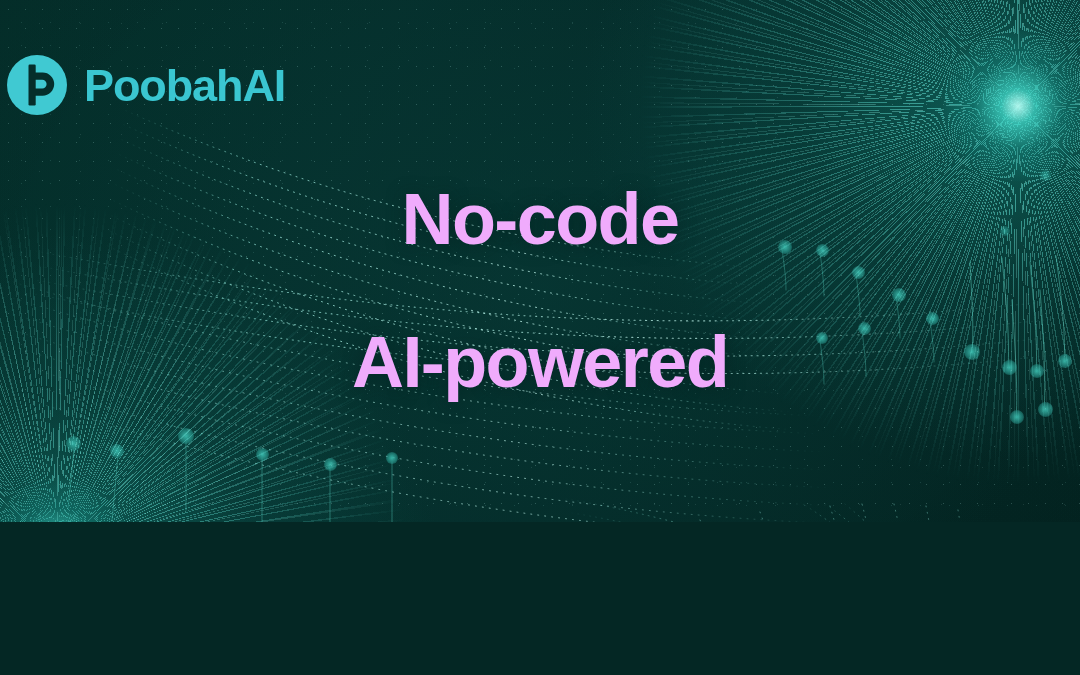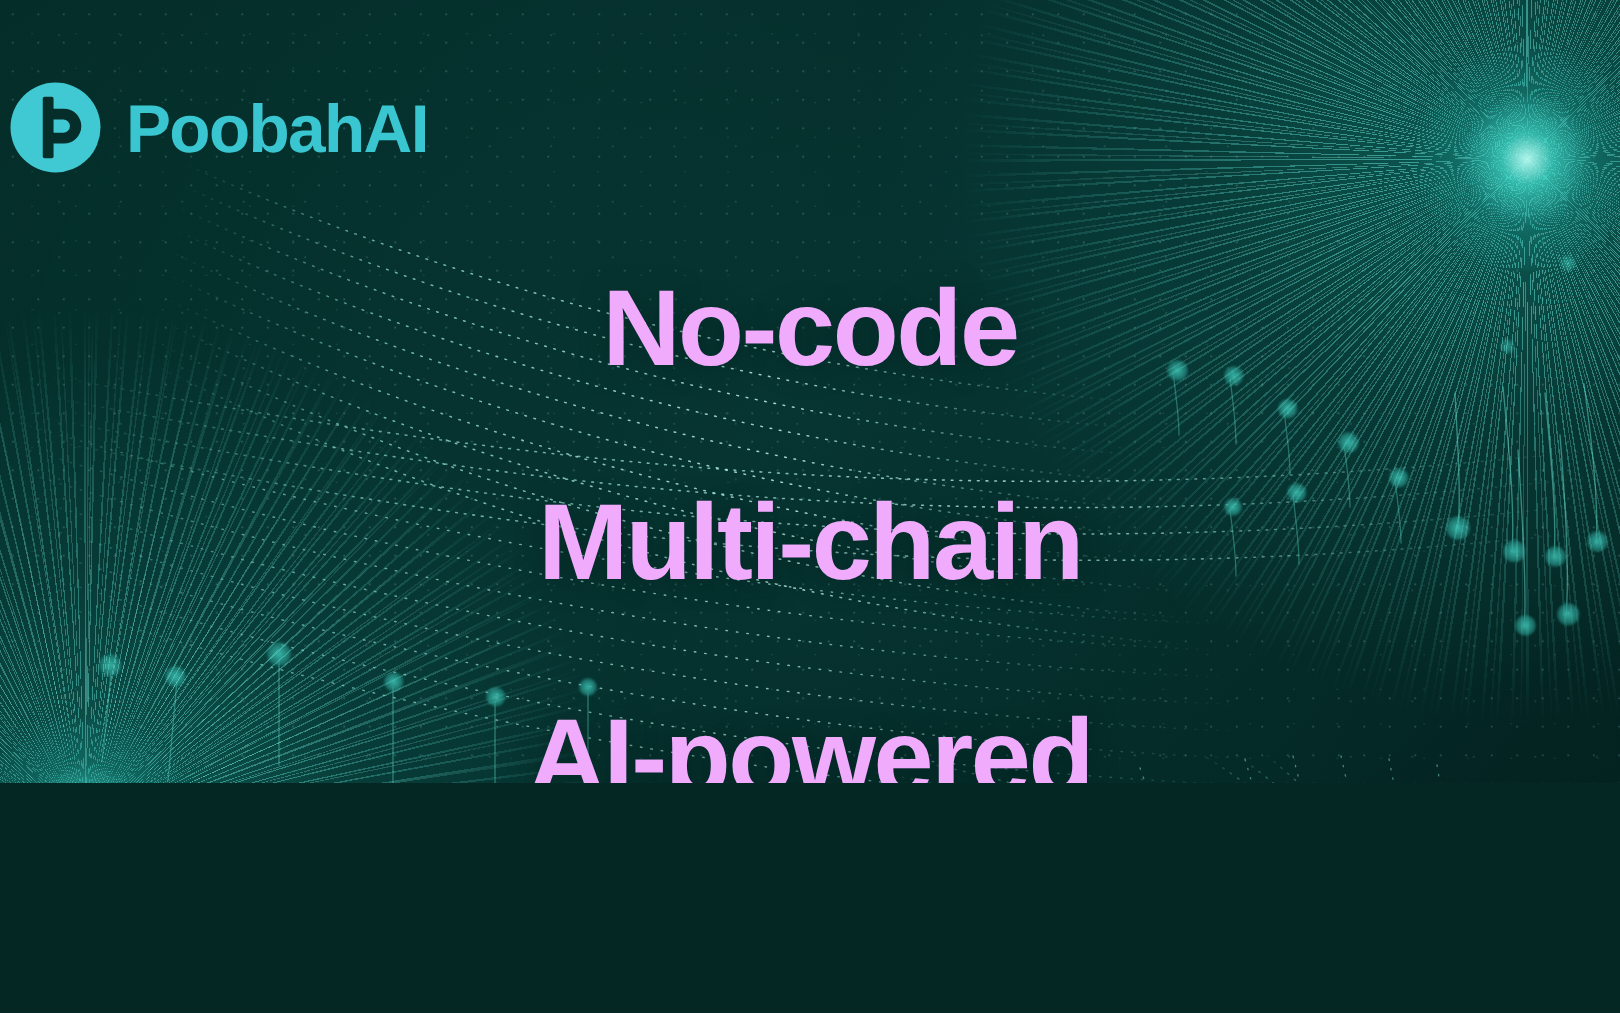--- a/index.html
+++ b/index.html
@@ -290,17 +290,16 @@
       <g fill="#052e2b">
         <rect x="24.5" y="12.5" width="7.2" height="41" rx="1.2"></rect>
         <path d="M29 20.5 h9.6 a11.6 11.6 0 0 1 0 23.2 H29 v-7.2 h9.2 a4.4 4.4 0 0 0 0 -8.8 H29 z"></path>
       </g>
     </svg>
     <div id="logo-word">PoobahAI</div>
   </div>
 
   <div id="headline">
     <div class="line">No-code</div>
-    <div class="line">Multi-chain</div>
     <div class="line">AI-powered</div>
   </div>
 
 </div>
 
 </body></html>

